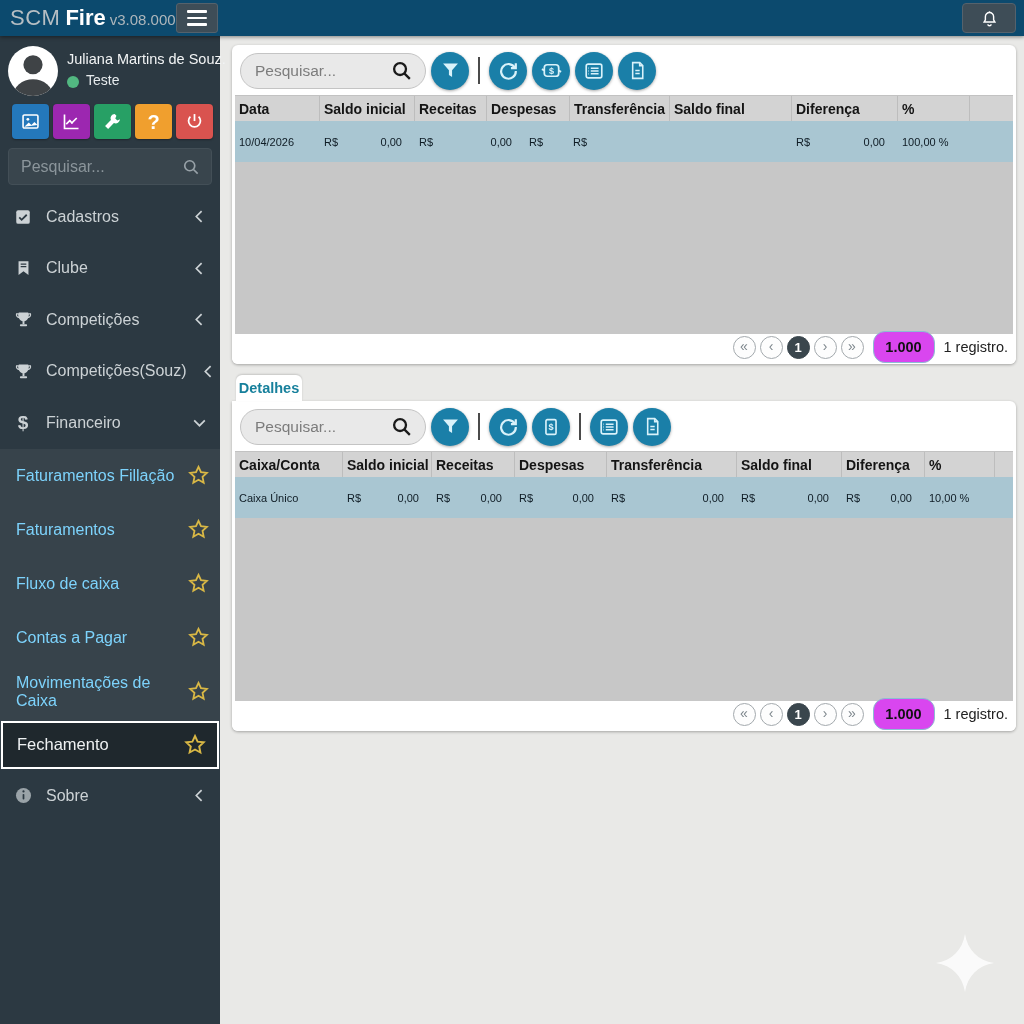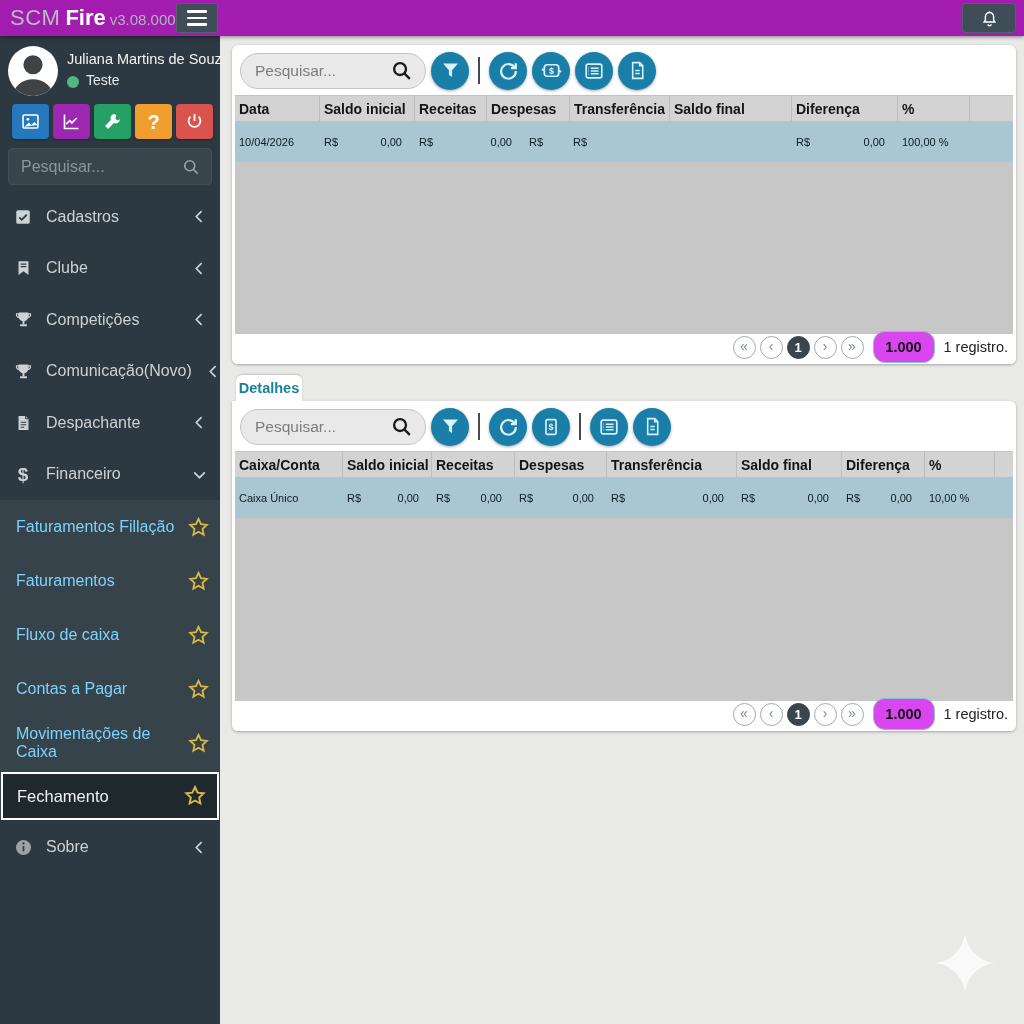--- a/index.html
+++ b/index.html
@@ -5,21 +5,21 @@
   * { box-sizing: border-box; }
   html,body { margin:0; padding:0; }
   body {
     width:1024px; height:1024px; overflow:hidden; position:relative;
     font-family:"Liberation Sans","DejaVu Sans",sans-serif;
     background:#e9e9e7;
   }
   
   .topbar {
     position:absolute; top:0; left:0; width:1024px; height:36px;
-    background:#a21caf; display:flex; align-items:center; z-index:20;
+    background:#0c4a6e; display:flex; align-items:center; z-index:20;
     box-shadow:0 1px 4px rgba(0,0,0,.45);
   }
   .brand { width:220px; display:flex; align-items:baseline; padding-left:10px; }
   .brand .scm { color:#b6bec3; font-size:22px; letter-spacing:.5px; }
   .brand .fire { color:#ffffff; font-size:22px; font-weight:bold; margin-left:5px; }
   .brand .ver { color:#aeb6bb; font-size:15px; margin-left:4px; }
   .hamburger-btn {
     position:absolute; left:176px; top:3px; width:42px; height:30px;
     background:#3e4d57; border:1px solid #55626c; border-radius:3px;
     display:flex; flex-direction:column; justify-content:center; align-items:center; gap:4px; cursor:pointer;
@@ -275,36 +275,21 @@
     </div>
     <div class="menu-item">
       <span class="micon">
           <svg width="19" height="19" viewBox="0 0 24 24" fill="#ccd2d5">
         <path d="M6 3h12v5.5a6 6 0 0 1-12 0z"></path>
         <path d="M6 5H3.2a3.6 3.6 0 0 0 3.4 4.6zM18 5h2.8a3.6 3.6 0 0 1-3.4 4.6z" fill="none" stroke="#ccd2d5" stroke-width="1.5"></path>
         <rect x="10.8" y="14" width="2.4" height="4"></rect>
             <rect x="7.5" y="18" width="9" height="2.6" rx="1"></rect>
           </svg>
         </span>
-      <span>Comunicação(Novo)</span>
-      <span class="chev">
-          <svg width="17" height="17" viewBox="0 0 24 24" fill="none" stroke="#ccd2d5" stroke-width="2.4">
-            <polyline points="15,4.5 7.5,12 15,19.5"></polyline>
-          </svg>
-        </span>
-    </div>
-    <div class="menu-item">
-      <span class="micon">
-          <svg width="17" height="18" viewBox="0 0 24 24">
-        <path d="M5 2h10l4 4v16H5z" fill="#ccd2d5"></path>
-        <path d="M15 2v4h4" fill="none" stroke="#2c3942" stroke-width="1.4"></path>
-        <path d="M8 11h8M8 14.5h8M8 18h5" stroke="#2c3942" stroke-width="1.4"></path>
-          </svg>
-        </span>
-      <span>Despachante</span>
+      <span>Competições(Souz)</span>
       <span class="chev">
           <svg width="17" height="17" viewBox="0 0 24 24" fill="none" stroke="#ccd2d5" stroke-width="2.4">
             <polyline points="15,4.5 7.5,12 15,19.5"></polyline>
           </svg>
         </span>
     </div>
     <div class="menu-item">
       <span class="micon">
           <span class="dollar-glyph">$</span>
         </span>

